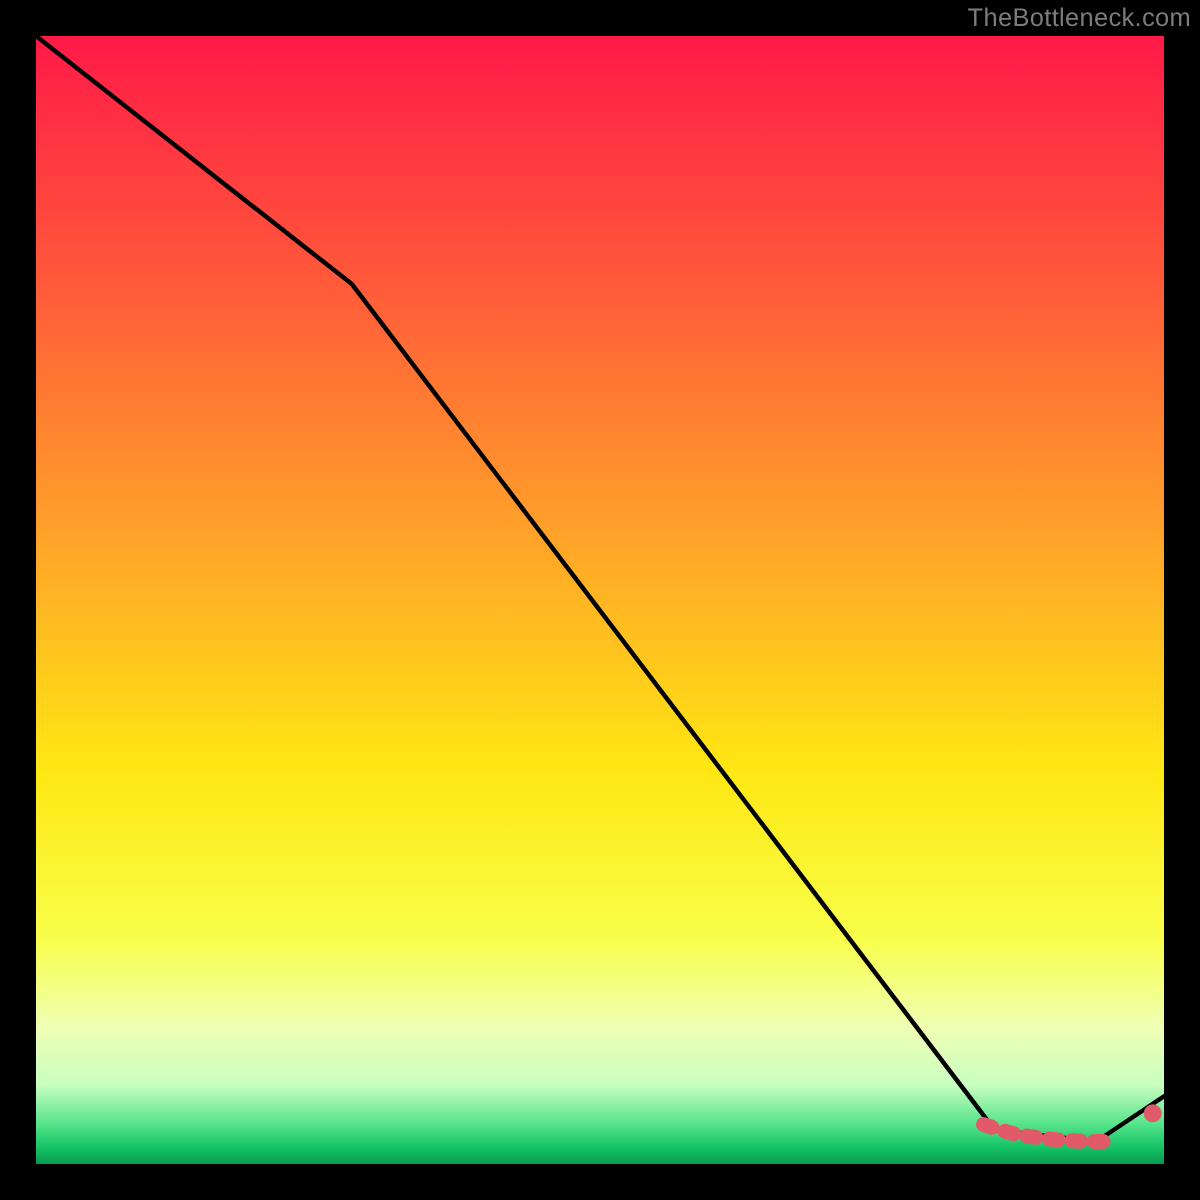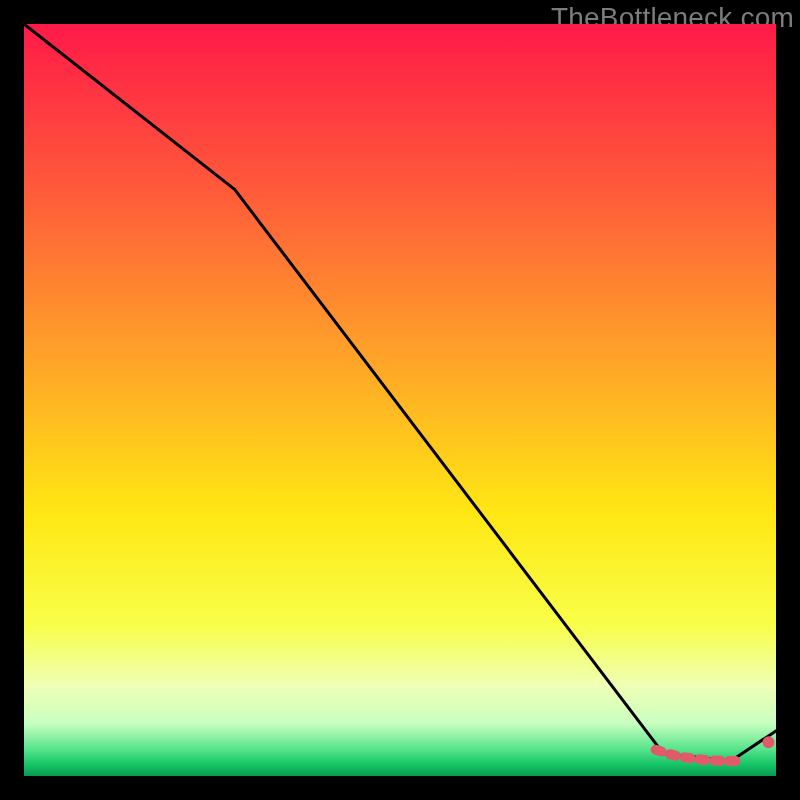--- a/index.html
+++ b/index.html
@@ -25,21 +25,21 @@
     top: 24px;
     width: 752px;
     height: 752px;
     overflow: hidden;
   }
   .watermark {
     position: absolute;
     top: 2px;
     right: 6px;
     color: #7c7c7c;
-    font-size: 28px;
+    font-size: 17px;
     font-weight: 500;
     letter-spacing: 0.2px;
   }
   svg { display: block; }
 </style>
 </head>
 <body>
 
 <div class="frame">
 

